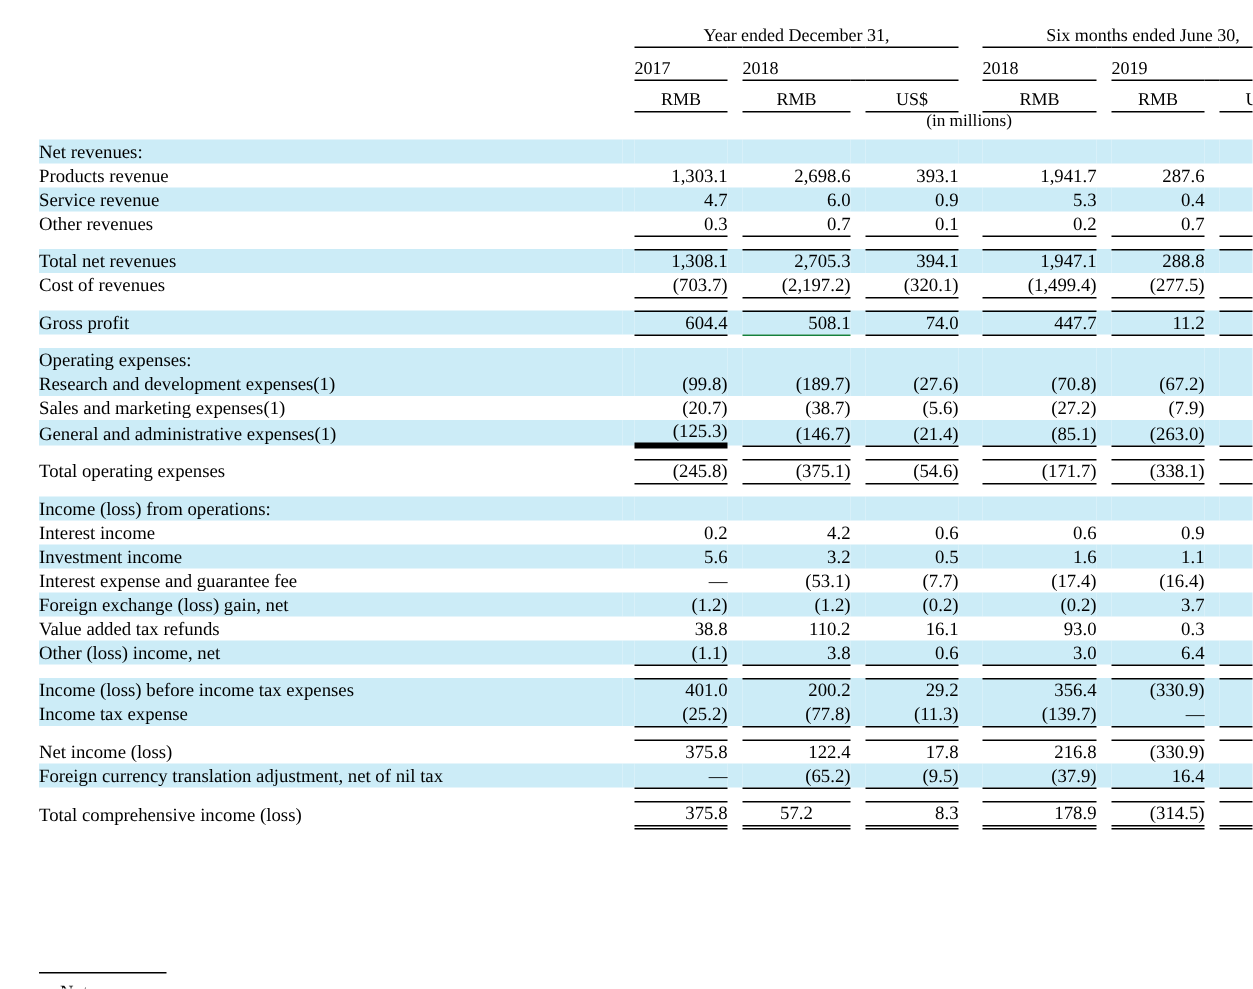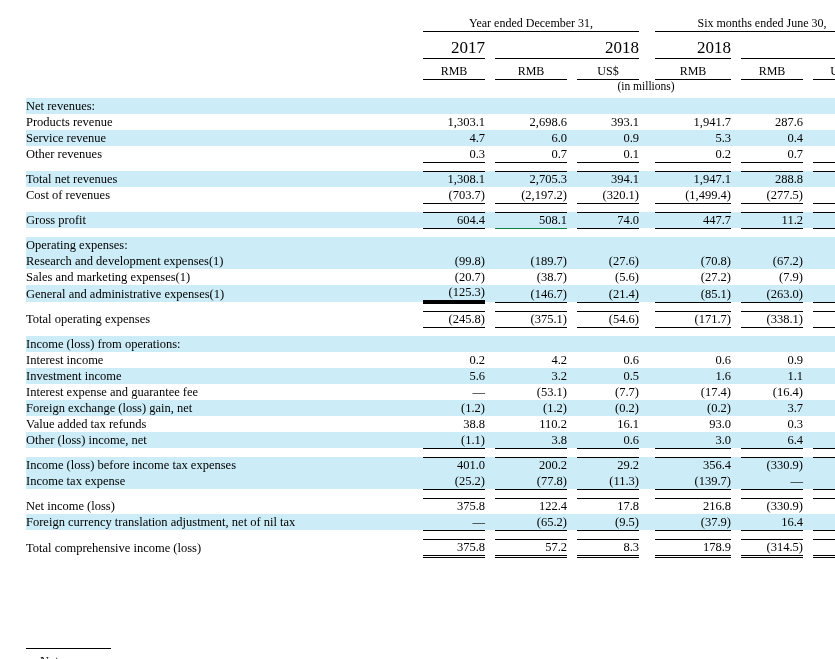--- a/index.html
+++ b/index.html
@@ -58,23 +58,23 @@
   .sp { height: 9px; }
   .sp-sm { height: 6px; }
   .hdr-group {
     text-align: center;
     font-weight: bold;
     font-size: 12px;
     border-bottom: 1px solid #000;
     padding-bottom: 1px;
   }
   .hdr-sub {
-    text-align: right;
+    text-align: left;
     font-weight: bold;
-    font-size: 17px;
+    font-size: 12px;
     border-bottom: 1px solid #000;
     padding-bottom: 1px;
   }
   .hdr-cur {
     text-align: center;
     font-weight: bold;
     font-size: 12px;
     border-bottom: 1px solid #000;
     padding-bottom: 1px;
   }
@@ -541,21 +541,21 @@
           <td class="num shade" style="border-bottom:1px solid #000;">2.4</td>
         </tr>
         <tr class="sp">
           <td colspan="13"></td>
         </tr>
         <tr class="row-h">
           <td class="lbl bold">Total comprehensive income (loss)</td>
           <td class=""></td>
           <td class="num bold" style="border-bottom:3px double #000;border-top:1px solid #000;">375.8</td>
           <td class=""></td>
-          <td class="num bold" style="border-bottom:3px double #000;border-top:1px solid #000;">57.2</td>
+          <td class="num bold" style="border-bottom:3px double #000;border-top:1px solid #000;text-align:center;">57.2</td>
           <td class=""></td>
           <td class="num bold" style="border-bottom:3px double #000;border-top:1px solid #000;">8.3</td>
           <td class=""></td>
           <td class="num bold" style="border-bottom:3px double #000;border-top:1px solid #000;">178.9</td>
           <td class=""></td>
           <td class="num bold" style="border-bottom:3px double #000;border-top:1px solid #000;">(314.5)</td>
           <td class=""></td>
           <td class="num bold" style="border-bottom:3px double #000;border-top:1px solid #000;">(45.8)</td>
         </tr>
       </tbody>

